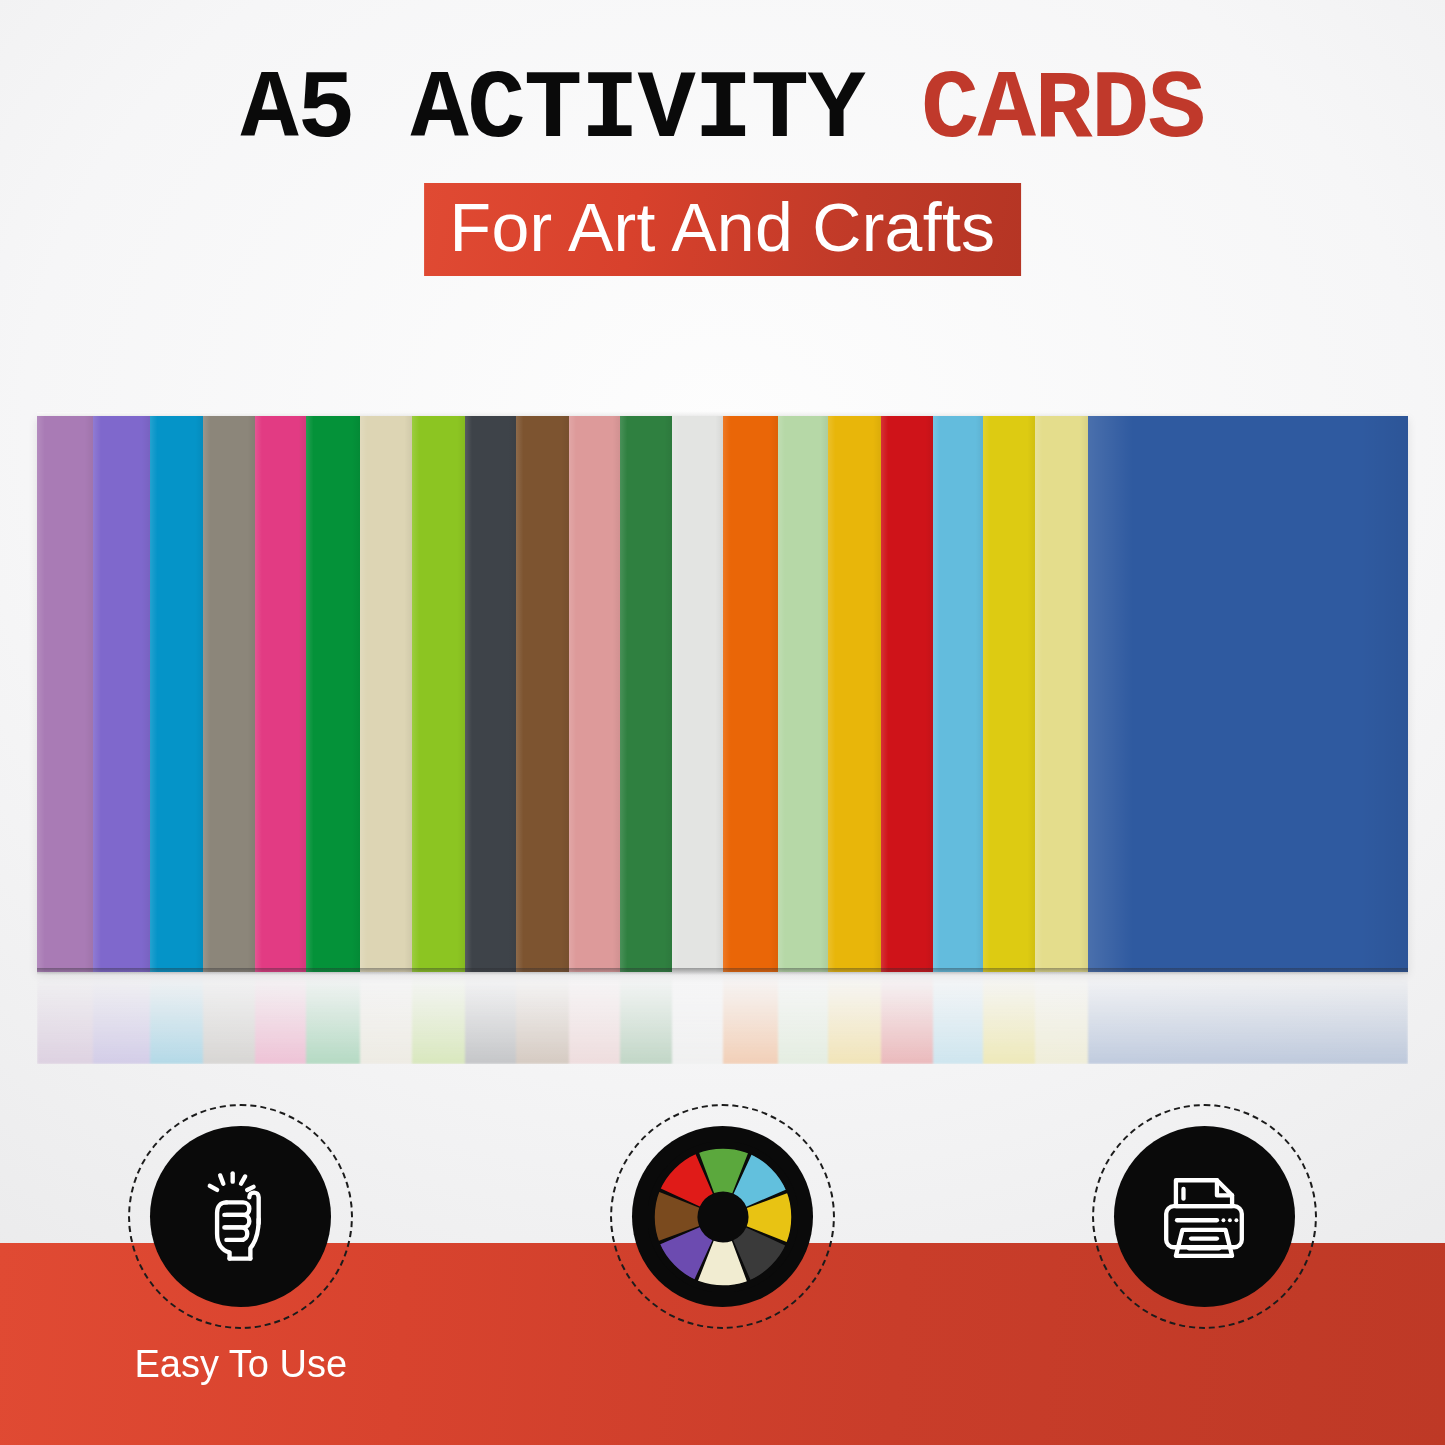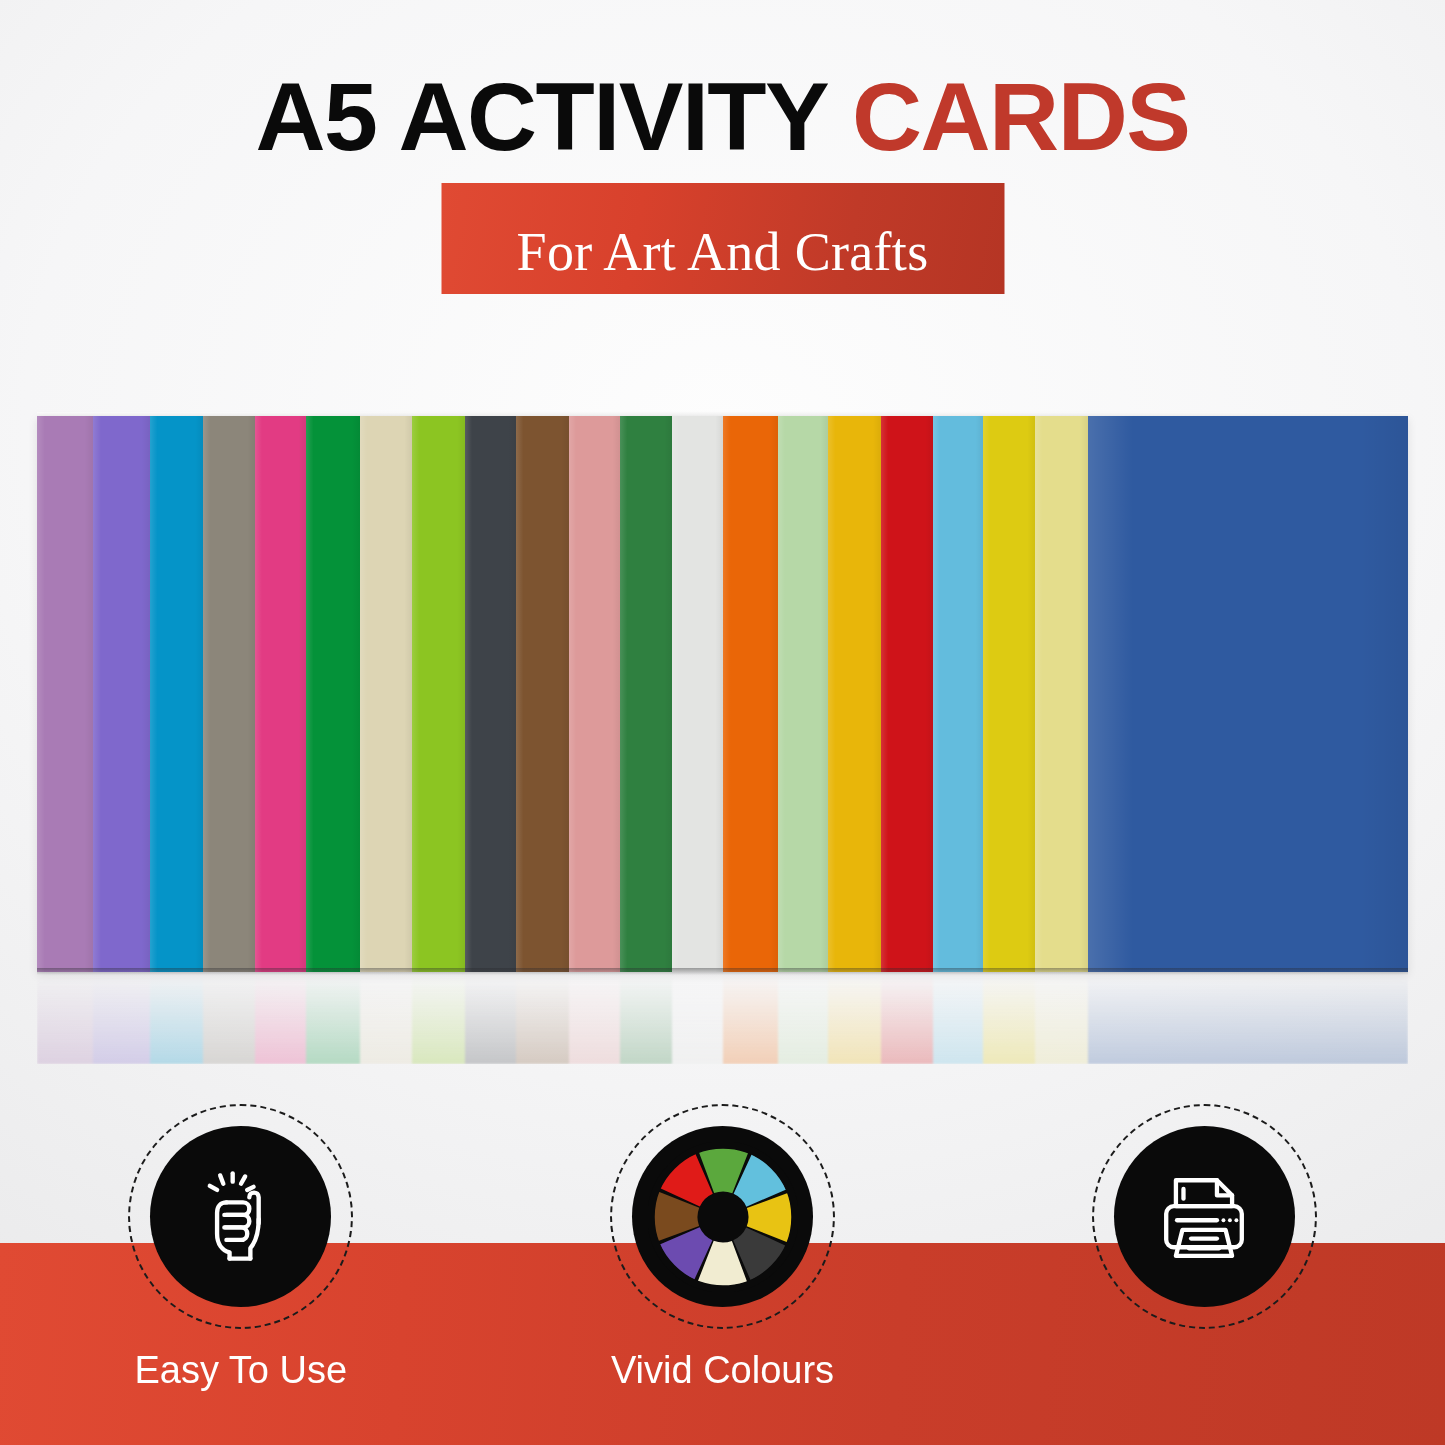--- a/index.html
+++ b/index.html
@@ -30,49 +30,47 @@
     left: 0;
     width: 1445px;
     text-align: center;
   }
   .main-title {
     font-size: 97px;
     font-weight: 700;
     letter-spacing: -1.5px;
     line-height: 1;
     white-space: nowrap;
-    font-family: Liberation Sans, sans-serif;
-    margin-top: 6px;
+    font-family: Liberation Mono, monospace;
   }
   .t-black { color: #0a0a0a; }
   .t-red { color: #c0392b; }
 
   .subtitle-wrap {
     position: absolute;
     top: 183px;
     left: 50%;
     transform: translateX(-50%);
   }
   .subtitle-banner {
     display: inline-block;
     background: linear-gradient(100deg, #e04a33 0%, #d8412c 35%, #c03a28 72%, #b53524 100%);
     padding: 9px 26px 13px 26px;
     min-width: 563px;
     box-sizing: border-box;
     text-align: center;
   }
   .subtitle-text {
     color: #ffffff;
-    font-size: 54px;
+    font-size: 68px;
     font-weight: 400;
     line-height: 1.05;
     letter-spacing: 0.3px;
     white-space: nowrap;
-    font-family: Liberation Serif, serif;
-    margin-top: 32px;
+    font-family: Liberation Sans, sans-serif;
   }
 
   
   .photo {
     position: absolute;
     left: 37px;
     top: 416px;
     width: 1371px;
     height: 556px;
     display: flex;
@@ -171,21 +169,21 @@
     position: relative;
     width: 181px;
     height: 181px;
     border-radius: 50%;
     background: #0a0a0a;
     display: flex;
     align-items: center;
     justify-content: center;
   }
   .feature-label {
-    margin-top: 20px;
+    margin-top: 14px;
     color: #ffffff;
     font-size: 38px;
     font-weight: 400;
     line-height: 1.13;
     text-align: center;
     max-width: 300px;
     font-family: "Liberation Sans", sans-serif;
   }
 
   .wheel-svg, .icon-svg { display: block; }
@@ -299,21 +297,20 @@
               <path d="M93.11497151662701 33.9656858231965 A46 46 0 0 1 92.82856752967629 66.7843320795305 L65.82794886966298 56.20290533373954 A17 17 0 0 0 65.93379382136216 44.07427519552914 Z" fill="#e8c313"></path>
               <path d="M91.82486101616516 69.14891644397846 A46 46 0 0 1 68.41605549761717 92.15268555986302 L56.80593355346721 65.57816640255807 A17 17 0 0 0 65.45701385380016 57.07677346842682 Z" fill="#3a3a3a"></path>
               <path d="M66.0343141768035 93.11497151662701 A46 46 0 0 1 33.2156679204695 92.82856752967629 L43.79709466626046 65.82794886966298 A17 17 0 0 0 55.92572480447086 65.93379382136216 Z" fill="#f1ecd1"></path>
               <path d="M30.851083556021553 91.82486101616516 A46 46 0 0 1 7.847314440136984 68.41605549761718 L34.42183359744193 56.80593355346722 A17 17 0 0 0 42.923226531573185 65.45701385380016 Z" fill="#6c4bb0"></path>
               <path d="M6.885028483372992 66.0343141768035 A46 46 0 0 1 7.171432470323694 33.21566792046951 L34.17205113033702 43.79709466626047 A17 17 0 0 0 34.06620617863784 55.92572480447086 Z" fill="#7a4a1e"></path>
               <path d="M8.175138983834842 30.851083556021553 A46 46 0 0 1 31.583944502382856 7.847314440136969 L43.194066446532794 34.421833597441925 A17 17 0 0 0 34.54298614619984 42.923226531573185 Z" fill="#e01b18"></path>
               <circle cx="50" cy="50" r="48" fill="none" stroke="#0a0a0a" stroke-width="5"></circle>
             </svg>
         </div>
       </div>
-      <div class="feature-label">Vivid Colours</div>
     </div>
 
     <div class="feature">
       <div class="badge">
         <div class="dashed-ring"></div>
         <div class="disc">
           <svg class="icon-svg" width="108" height="108" viewBox="0 0 100 100">
             <g fill="none" stroke="#ffffff" stroke-width="4" stroke-linecap="round" stroke-linejoin="round">
 
               <path d="M24 16 L62 16 L76 30 L76 40 L24 40 Z"></path>

